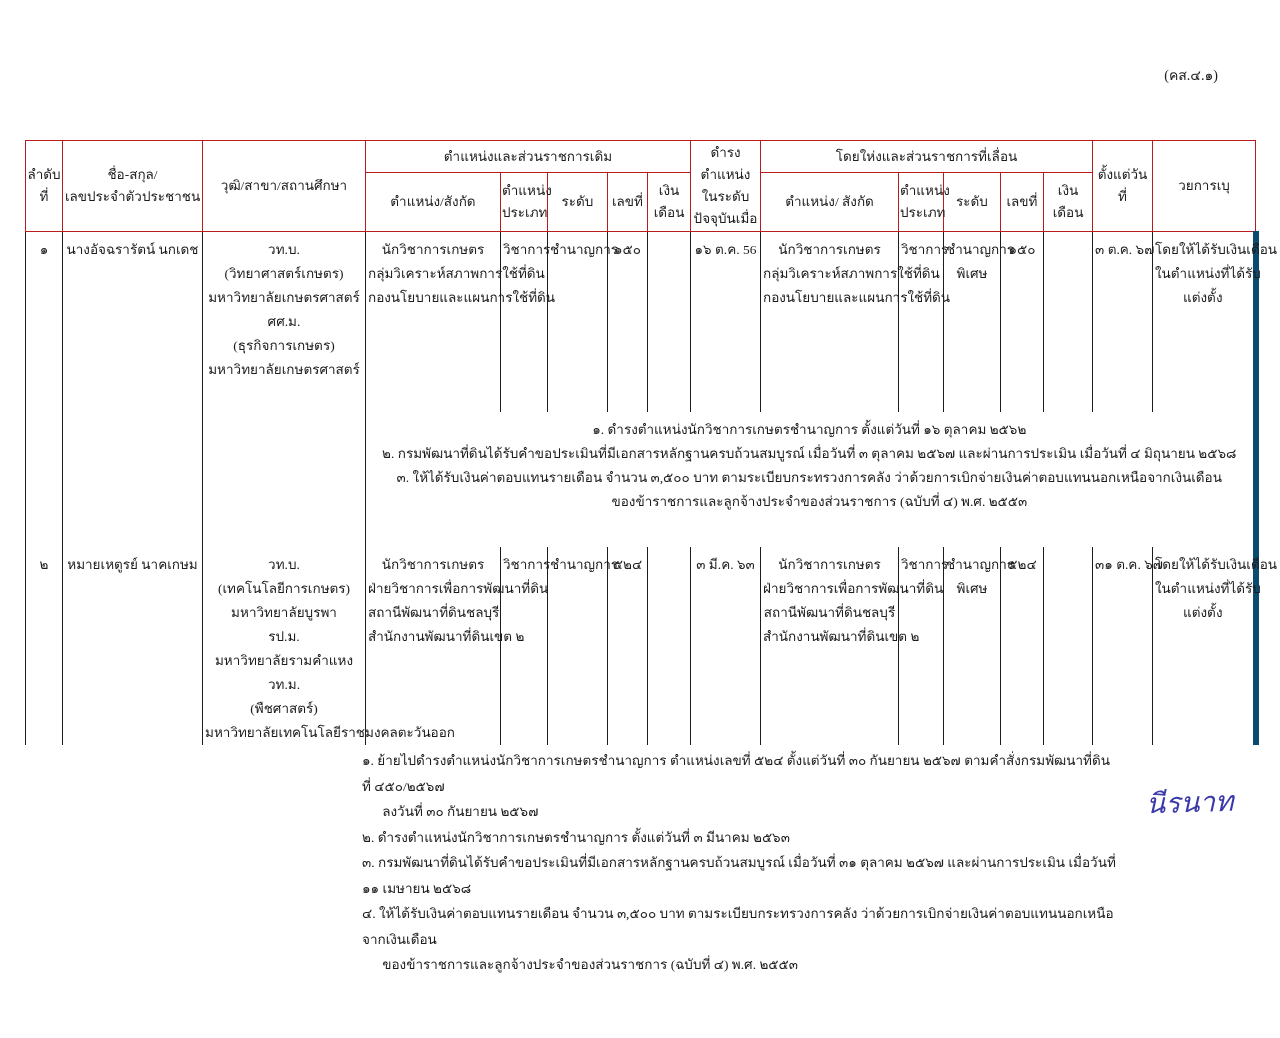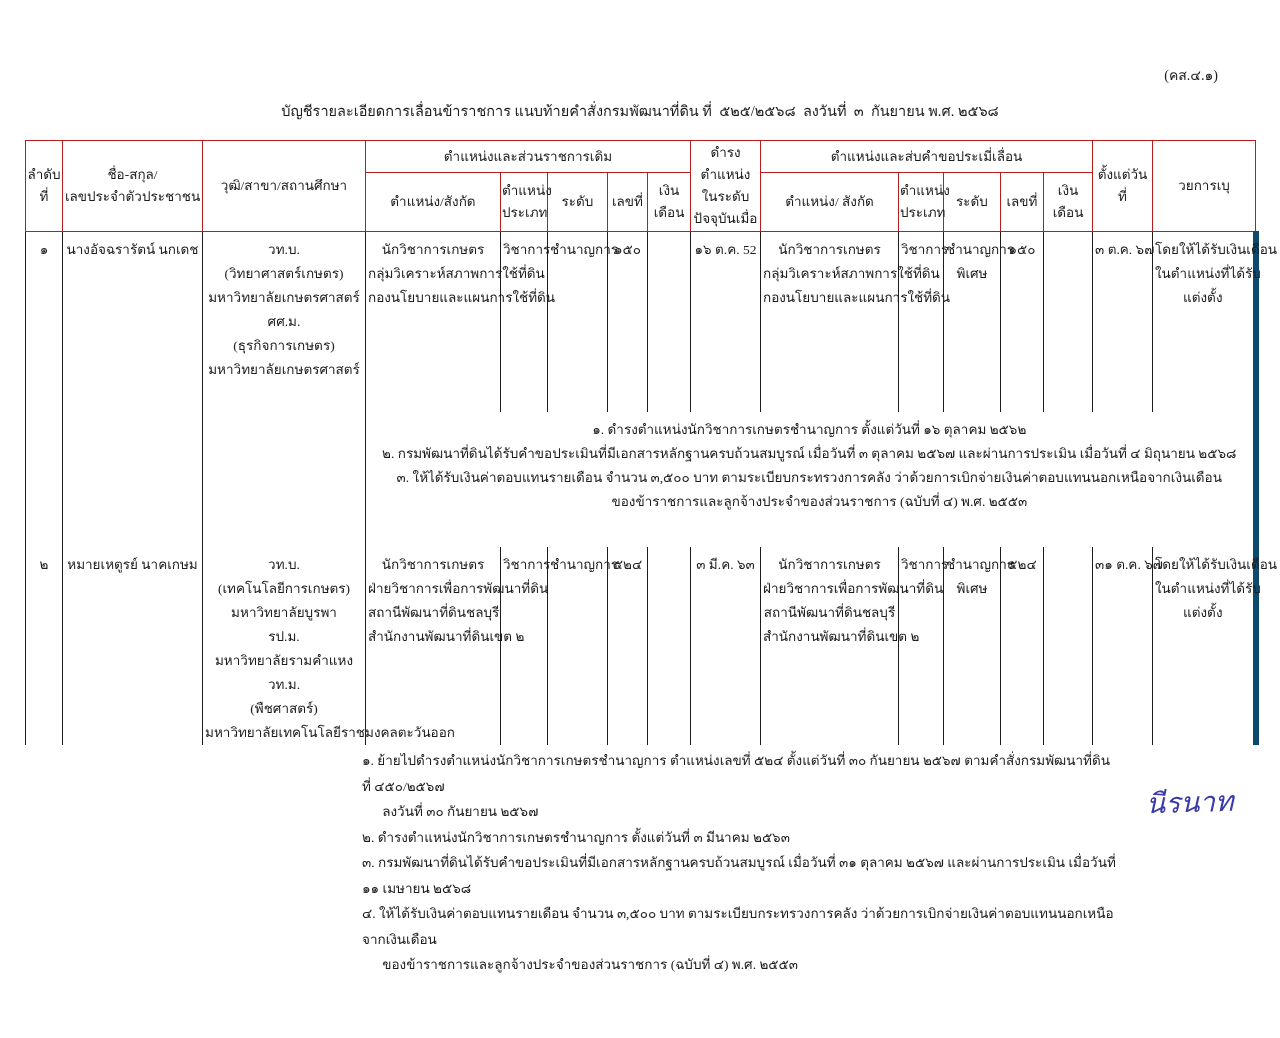--- a/index.html
+++ b/index.html
@@ -68,21 +68,20 @@
     transform:rotate(-1.5deg);
     white-space:pre;
   }
 </style>
 </head>
 <body>
 
 <div class="page">
 
   <div class="doc-code">(คส.๔.๑)</div>
-  <div class="title">บัญชีรายละเอียดการเลื่อนข้าราชการ แนบท้ายคำสั่งกรมพัฒนาที่ดิน ที่  ๕๒๕/๒๕๖๘  ลงวันที่  ๓  กันยายน พ.ศ. ๒๕๖๘</div>
 
   <table class="main">
     <colgroup>
       <col style="width:37px">
         <col style="width:140px">
         <col style="width:163px">
       <col style="width:135px">
         <col style="width:47px">
         <col style="width:60px">
         <col style="width:40px">
@@ -99,21 +98,21 @@
     <thead>
       <tr class="h1">
         <th rowspan="2">ลำดับที่</th>
         <th rowspan="2" class="th-name">ชื่อ-สกุล/
 เลขประจำตัวประชาชน</th>
         <th rowspan="2">วุฒิ/สาขา/สถานศึกษา</th>
         <th colspan="5">ตำแหน่งและส่วนราชการเดิม</th>
         <th rowspan="2" class="th-since">ดำรงตำแหน่ง
 ในระดับ
 ปัจจุบันเมื่อ</th>
-        <th colspan="5">ตำแหน่งและส่บคำขอประเมี่เลื่อน</th>
+        <th colspan="5">โดยให่งและส่วนราชการที่เลื่อน</th>
         <th rowspan="2">ตั้งแต่วันที่</th>
         <th rowspan="2" class="last">วยการเบุ</th>
       </tr>
       <tr class="h2">
         <th>ตำแหน่ง/สังกัด</th>
         <th>ตำแหน่ง
 ประเภท</th>
         <th>ระดับ</th>
         <th>เลขที่</th>
         <th>เงินเดือน</th>
@@ -136,21 +135,21 @@
 ศศ.ม.
 (ธุรกิจการเกษตร)
 มหาวิทยาลัยเกษตรศาสตร์</td>
         <td class="ta-l">นักวิชาการเกษตร
 กลุ่มวิเคราะห์สภาพการใช้ที่ดิน
 กองนโยบายและแผนการใช้ที่ดิน</td>
         <td class="ta-c">วิชาการ</td>
         <td class="ta-c">ชำนาญการ</td>
         <td class="ta-c">๑๕๐</td>
         <td class="ta-c"></td>
-        <td class="ta-c">๑๖ ต.ค. 52</td>
+        <td class="ta-c">๑๖ ต.ค. 56</td>
         <td class="ta-l">นักวิชาการเกษตร
 กลุ่มวิเคราะห์สภาพการใช้ที่ดิน
 กองนโยบายและแผนการใช้ที่ดิน</td>
         <td class="ta-c">วิชาการ</td>
         <td class="ta-c">ชำนาญการ
 พิเศษ</td>
         <td class="ta-c">๑๕๐</td>
         <td class="ta-c"></td>
         <td class="ta-c">๓ ต.ค. ๖๗</td>
         <td class="ta-l last">โดยให้ได้รับเงินเดือน

